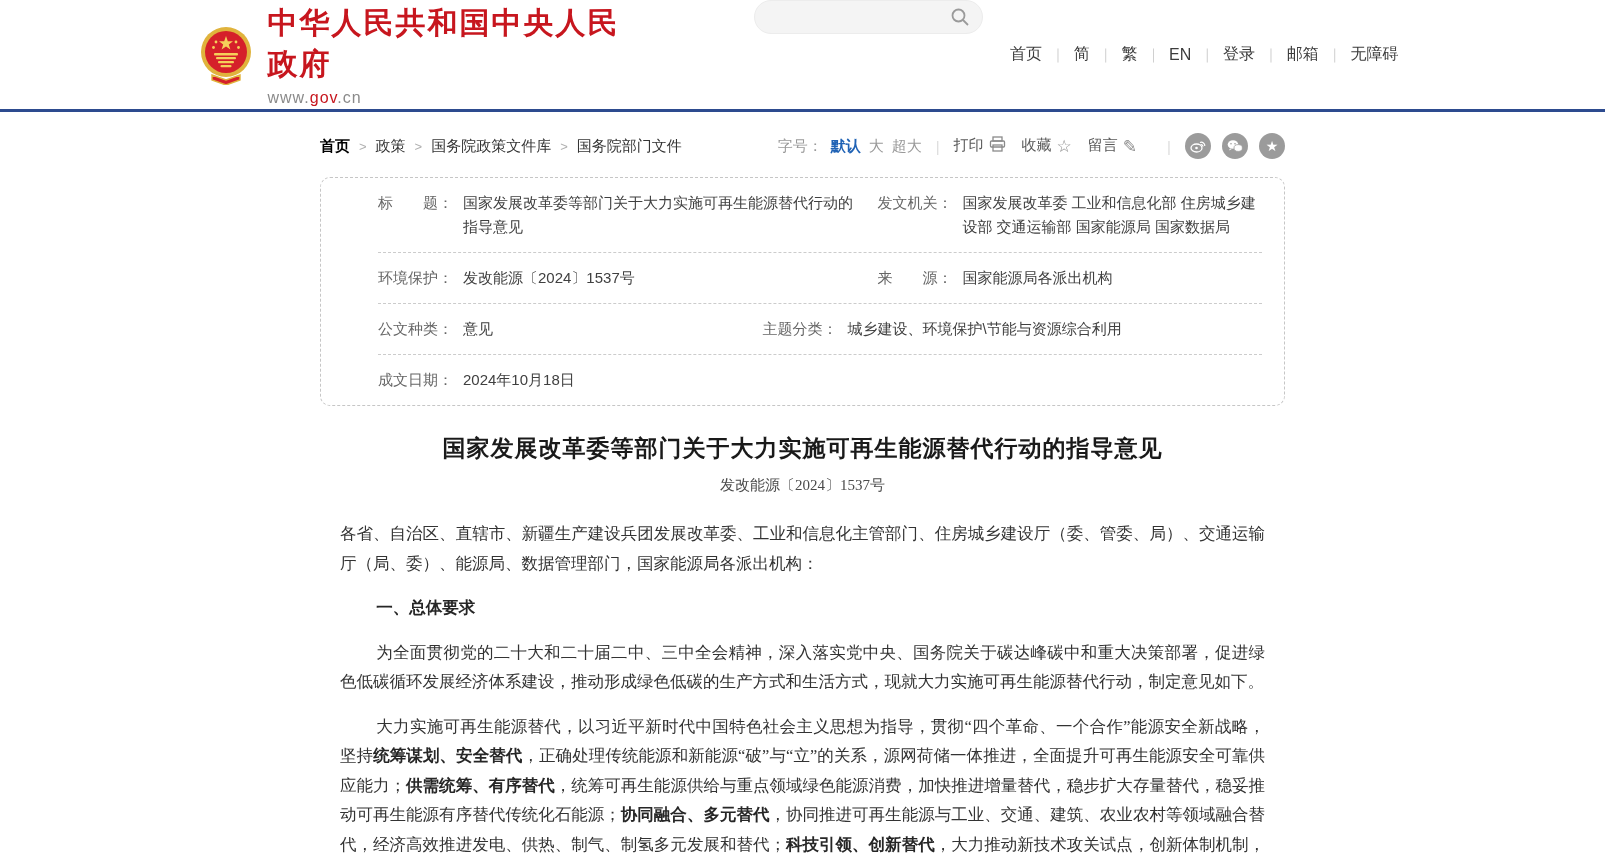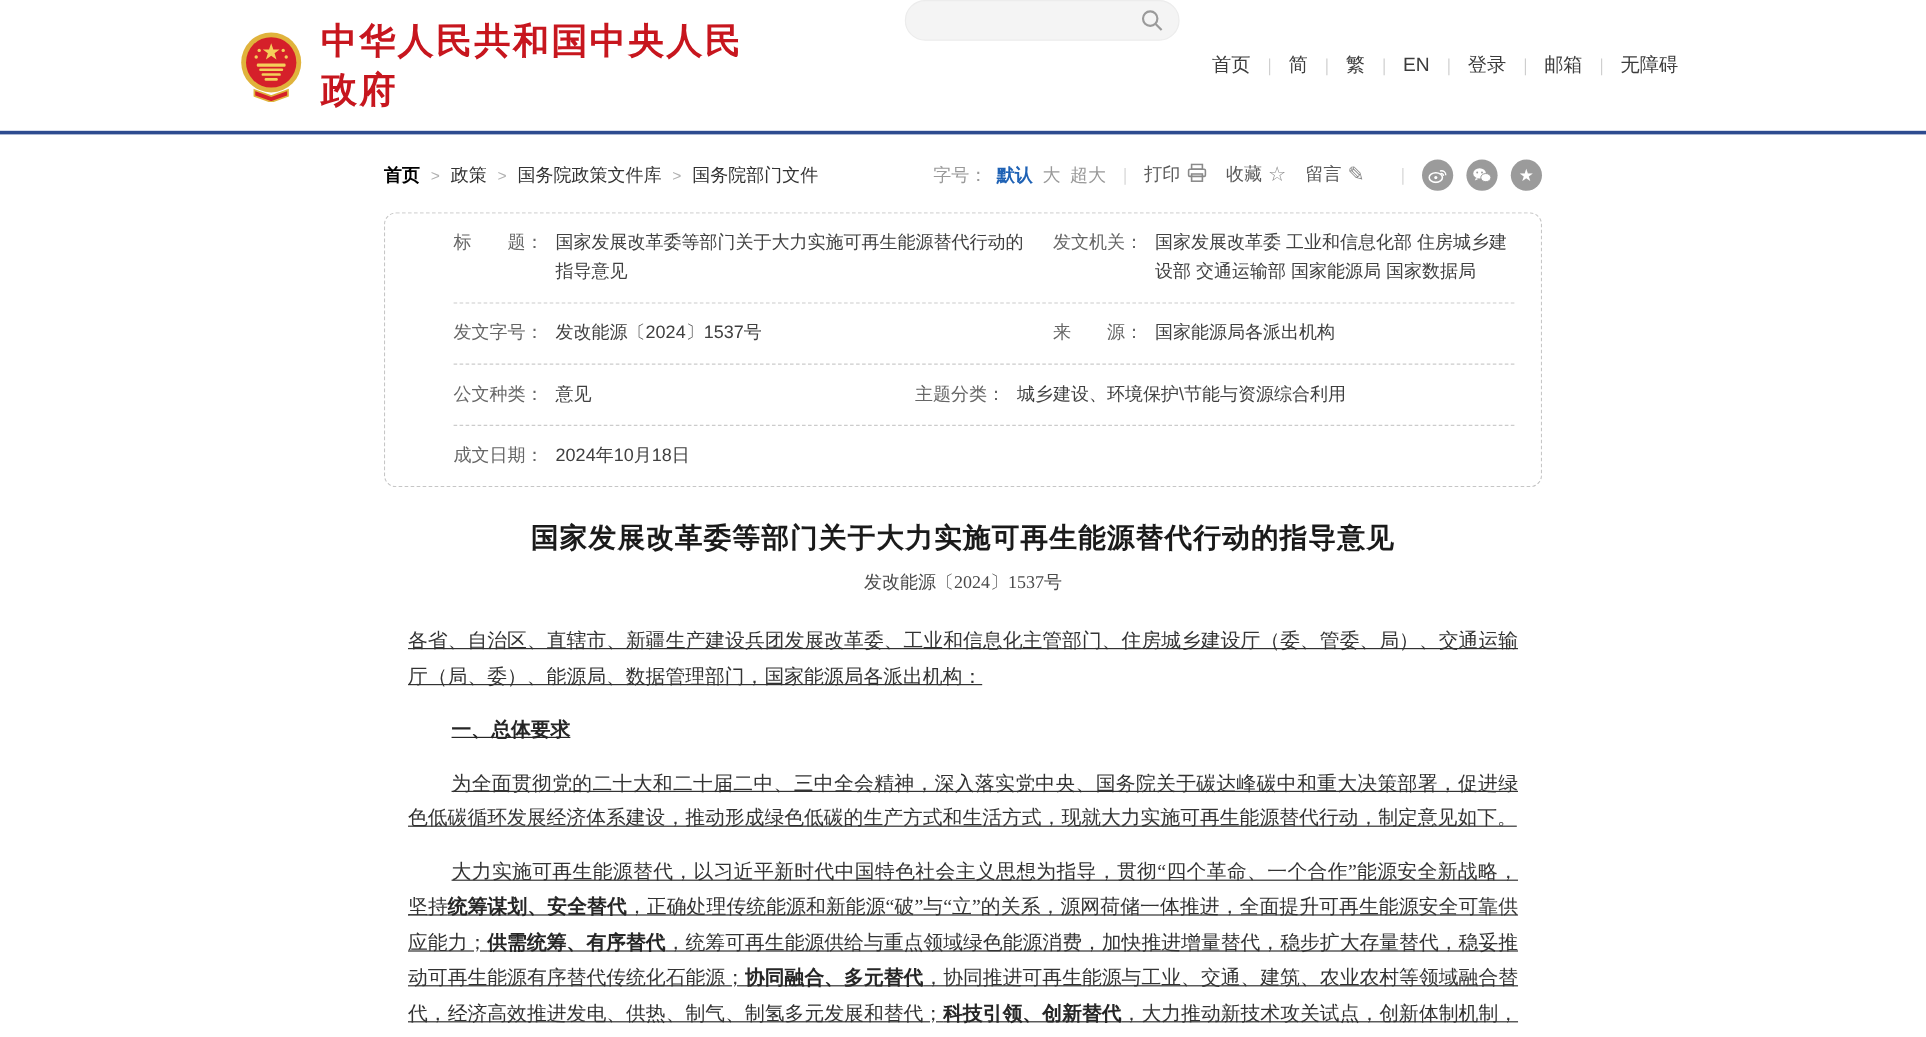--- a/index.html
+++ b/index.html
@@ -54,21 +54,21 @@
   .meta-cell.right { flex:1; }
   .meta-label { color:#666; flex:0 0 auto; white-space:pre; margin-right:10px; }
   .meta-value { color:#404040; }
 
   
   .article { padding:0 20px; font-family:"Liberation Serif","DejaVu Serif",serif; }
   .doc-title { margin-top:27px; text-align:center; font-size:23px; font-weight:700; color:#1a1a1a; letter-spacing:1px; }
   .doc-number { margin-top:12px; text-align:center; font-size:15px; color:#4a4a4a;
       font-family:"Liberation Serif","DejaVu Serif",serif; }
   .article-body { margin-top:24px; font-size:16.5px; color:#333; line-height:29.5px; }
-  .article-body p { margin-bottom:15px; text-align:justify;text-decoration:underline; }
+  .article-body p { margin-bottom:15px; text-align:justify; }
   .article-body p.indent { text-indent:2.2em; }
   .article-body p.heading { font-weight:700; color:#262626; }
   .article-body .bold { font-weight:700; color:#262626; }
 </style>
 </head>
 <body>
 
 <div class="site-header">
   <div class="header-inner">
     <div class="logo-wrap">
@@ -81,20 +81,21 @@
         <circle cx="15.5" cy="22.5" r="1.4" fill="#f5d05a"></circle>
         <circle cx="40.5" cy="22.5" r="1.4" fill="#f5d05a"></circle>
         <rect x="16" y="28" width="24" height="2.6" rx="1" fill="#f5d05a"></rect>
         <rect x="18" y="32" width="20" height="2.2" rx="1" fill="#f5d05a"></rect>
         <rect x="20" y="36" width="16" height="2.2" rx="1" fill="#f5d05a"></rect>
         <rect x="22.5" y="40" width="11" height="2.2" rx="1" fill="#f5d05a"></rect>
         <path d="M14 50 L28 55 L42 50 L42 55 L28 60 L14 55 Z" fill="#d5202a" stroke="#e0b33c" stroke-width="1.4"></path>
       </svg>
       <div class="logo-text">
         <div class="site-title">中华人民共和国中央人民政府</div>
+        <div class="site-url"><span>www.</span><b>gov</b><span>.cn</span></div>
       </div>
     </div>
 
     <div class="search-box">
       <input type="text" value="" style="">
       <span class="search-icon">
         <svg width="20" height="20" viewBox="0 0 20 20" fill="none" stroke="#9a9a9a" stroke-width="1.8">
           <circle cx="8.5" cy="8.5" r="6"></circle>
             <line x1="13" y1="13" x2="18" y2="18"></line>
         </svg>
@@ -186,21 +187,21 @@
         <span class="meta-label">标　　题：</span>
         <span class="meta-value">国家发展改革委等部门关于大力实施可再生能源替代行动的指导意见</span>
       </div>
       <div class="meta-cell right">
         <span class="meta-label">发文机关：</span>
         <span class="meta-value">国家发展改革委 工业和信息化部 住房城乡建设部 交通运输部 国家能源局 国家数据局</span>
       </div>
     </div>
     <div class="meta-row">
       <div class="meta-cell left">
-        <span class="meta-label">发文字号：</span>
+        <span class="meta-label">环境保护：</span>
         <span class="meta-value">发改能源〔2024〕1537号</span>
       </div>
       <div class="meta-cell right">
         <span class="meta-label">来　　源：</span>
         <span class="meta-value">国家能源局各派出机构</span>
       </div>
     </div>
     <div class="meta-row">
       <div class="meta-cell right">
         <span class="meta-label">公文种类：</span>

